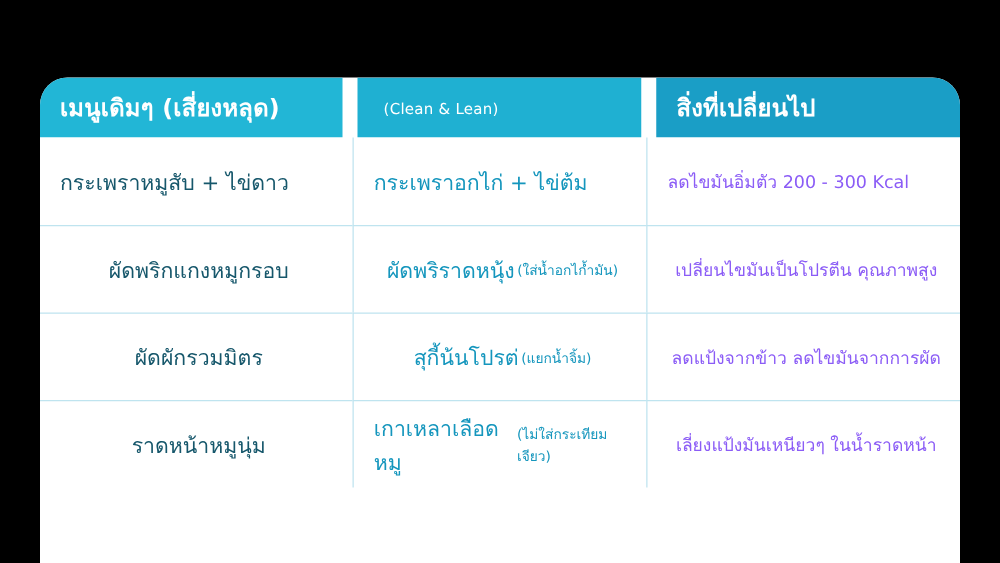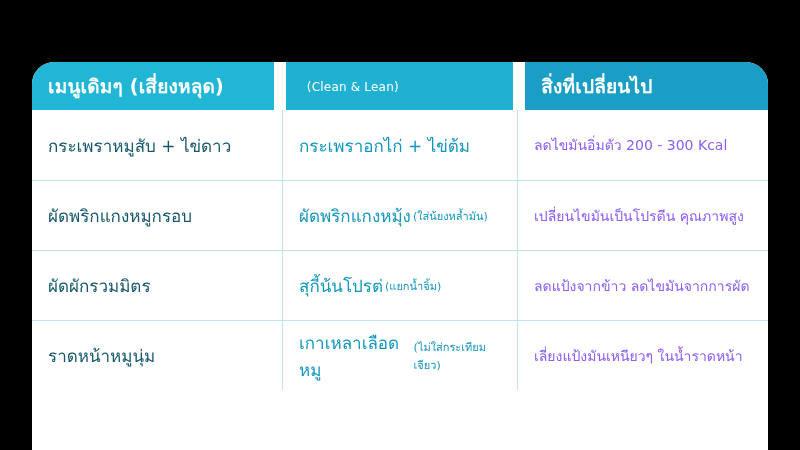--- a/index.html
+++ b/index.html
@@ -70,20 +70,21 @@
     box-sizing: border-box;
     padding: 0 12px 0 16px;
     background: #ffffff;
   }
   .cell.c0 { width: 250px; color: #16576b; font-size: 17px; }
   .cell.c1 { width: 235px; color: #1596bd; font-size: 17px; border-left: 1px solid #bfe4ef; }
   .cell.c2 { width: 251px; color: #8b5cf6; font-size: 14px; border-left: 1px solid #bfe4ef; }
   .row + .row .cell,
   .row .cell.divider-top {
     border-top: 1px solid #bfe4ef;
+    justify-content: center;
   }
   .cell-main { display: inline; }
   .cell-note {
     font-size: 11px;
     margin-left: 2px;
     color: #1596bd;
   }
 </style>
 </head>
 <body>
@@ -114,22 +115,22 @@
       <div class="cell c2">
         <span class="cell-main">ลดไขมันอิ่มตัว 200 - 300 Kcal</span>
       </div>
     </div>
 
     <div class="row">
       <div class="cell c0">
         <span class="cell-main">ผัดพริกแกงหมูกรอบ</span>
       </div>
       <div class="cell c1">
-        <span class="cell-main">ผัดพริกแกงหมุ้ง</span>
-        <span class="cell-note">(ใส่น้ยงหล้ำมัน)</span>
+        <span class="cell-main">ผัดพริราดหนุ้ง</span>
+        <span class="cell-note">(ใส่น้ำอกไก้ำมัน)</span>
       </div>
       <div class="cell c2">
         <span class="cell-main">เปลี่ยนไขมันเป็นโปรตีน คุณภาพสูง</span>
       </div>
     </div>
 
     <div class="row">
       <div class="cell c0">
         <span class="cell-main">ผัดผักรวมมิตร</span>
       </div>

